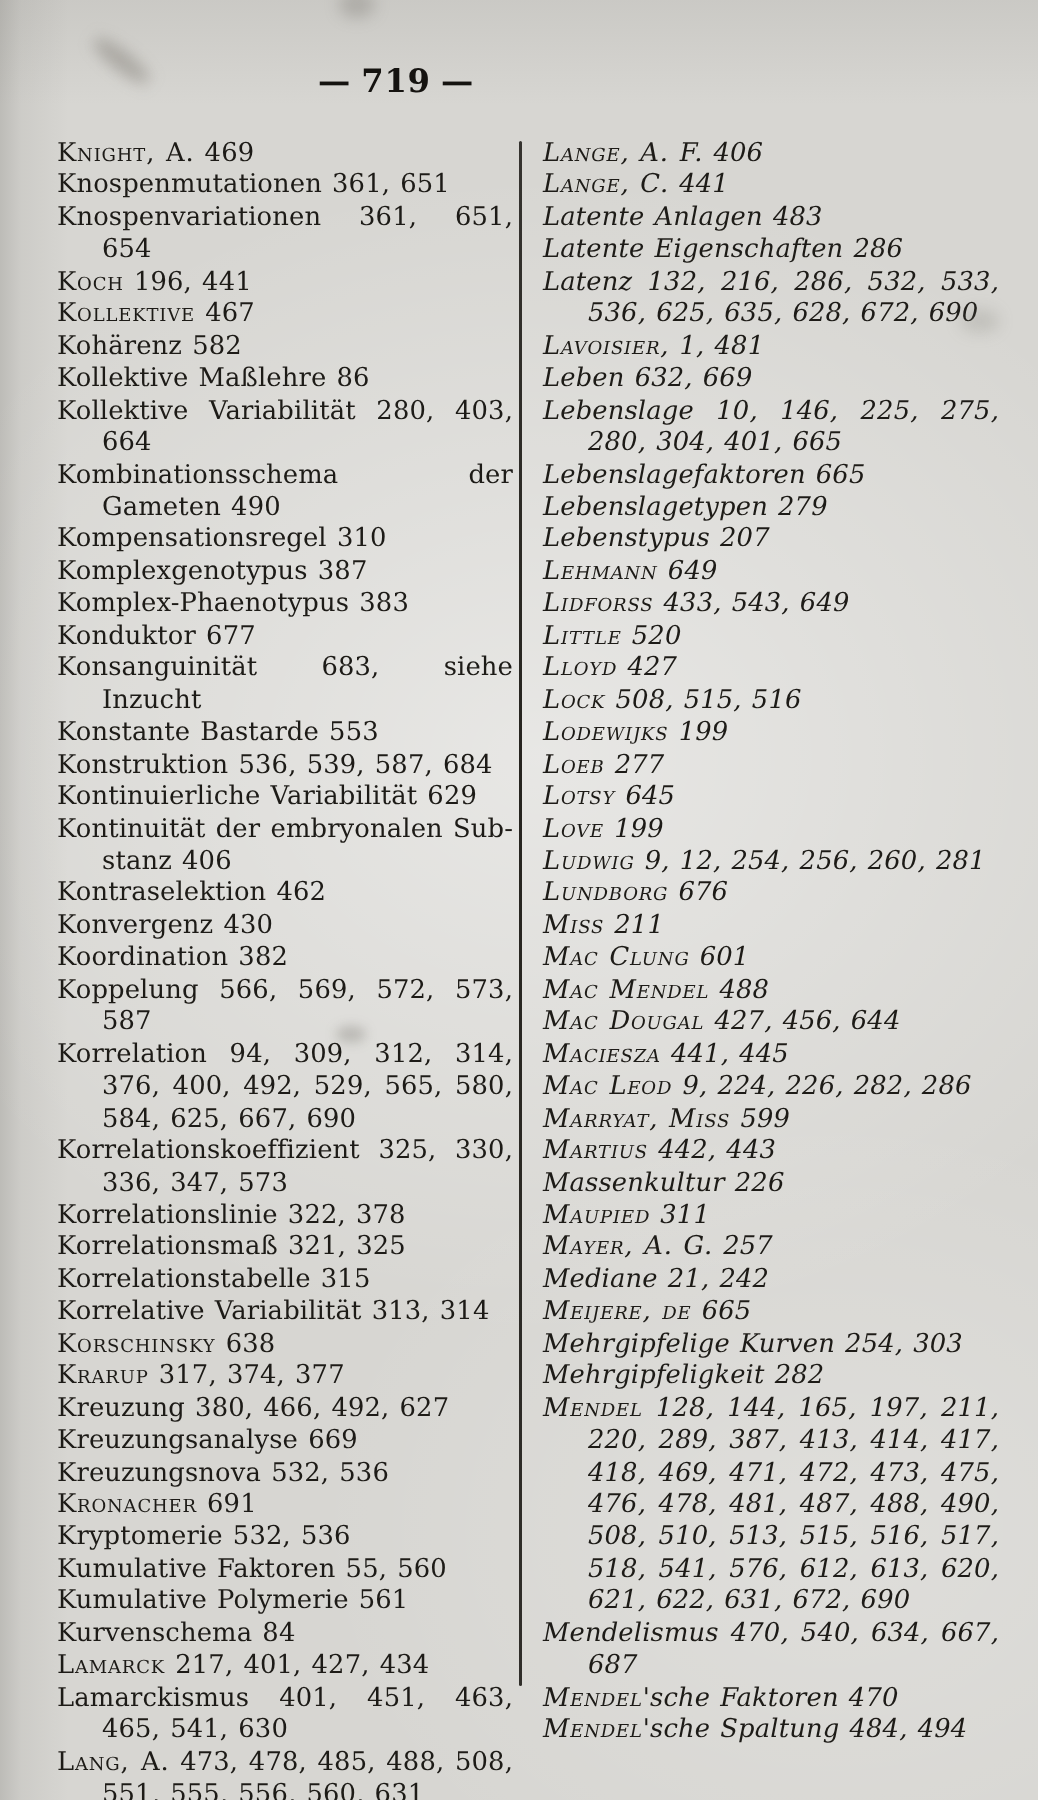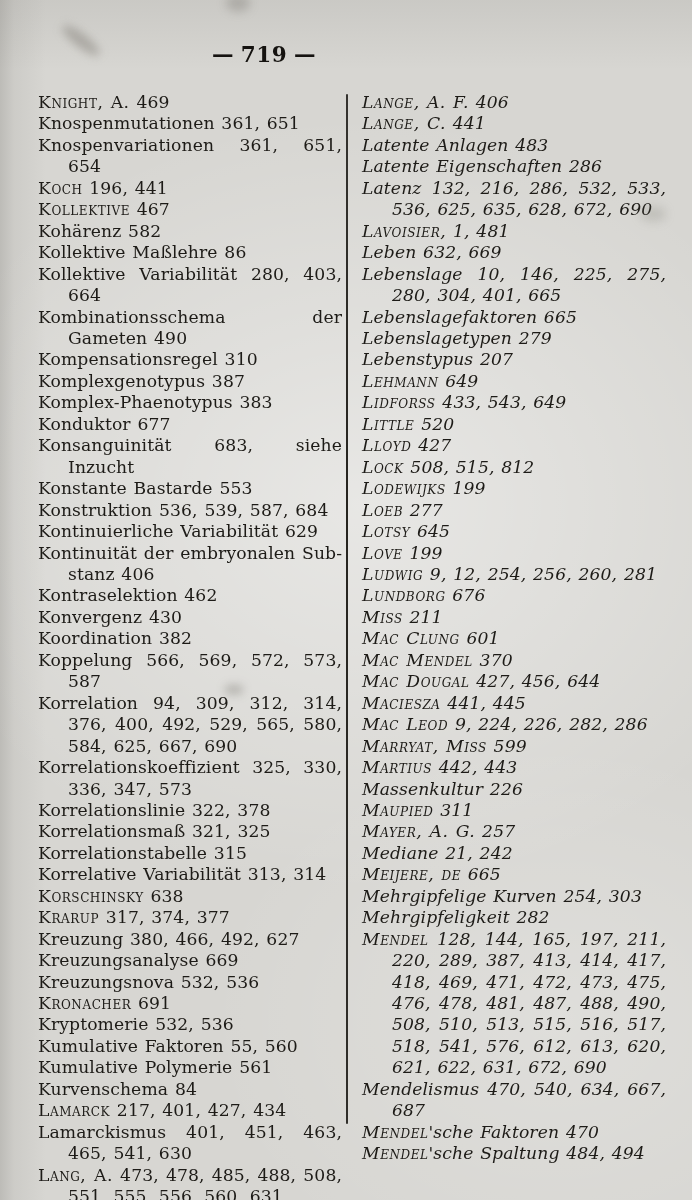--- a/index.html
+++ b/index.html
@@ -117,30 +117,30 @@
       <div class="entry"><span class="sc">Lavoisier,</span><span> 1, 481</span></div>
       <div class="entry"><span>Leben 632, 669</span></div>
       <div class="entry"><span>Lebenslage 10, 146, 225, 275, 280, 304, 401, 665</span></div>
       <div class="entry"><span>Lebenslagefaktoren 665</span></div>
       <div class="entry"><span>Lebenslagetypen 279</span></div>
       <div class="entry"><span>Lebenstypus 207</span></div>
       <div class="entry"><span class="sc">Lehmann</span><span> 649</span></div>
       <div class="entry"><span class="sc">Lidforss</span><span> 433, 543, 649</span></div>
       <div class="entry"><span class="sc">Little</span><span> 520</span></div>
       <div class="entry"><span class="sc">Lloyd</span><span> 427</span></div>
-      <div class="entry"><span class="sc">Lock</span><span> 508, 515, 812</span></div>
+      <div class="entry"><span class="sc">Lock</span><span> 508, 515, 516</span></div>
       <div class="entry"><span class="sc">Lodewijks</span><span> 199</span></div>
       <div class="entry"><span class="sc">Loeb</span><span> 277</span></div>
       <div class="entry"><span class="sc">Lotsy</span><span> 645</span></div>
       <div class="entry"><span class="sc">Love</span><span> 199</span></div>
       <div class="entry"><span class="sc">Ludwig</span><span> 9, 12, 254, 256, 260, 281</span></div>
       <div class="entry"><span class="sc">Lundborg</span><span> 676</span></div>
       <div class="entry"><span class="sc">Miss</span><span> 211</span></div>
       <div class="entry"><span class="sc">Mac Clung</span><span> 601</span></div>
-      <div class="entry"><span class="sc">Mac Mendel</span><span> 370</span></div>
+      <div class="entry"><span class="sc">Mac Mendel</span><span> 488</span></div>
       <div class="entry"><span class="sc">Mac Dougal</span><span> 427, 456, 644</span></div>
       <div class="entry"><span class="sc">Maciesza</span><span> 441, 445</span></div>
       <div class="entry"><span class="sc">Mac Leod</span><span> 9, 224, 226, 282, 286</span></div>
       <div class="entry"><span class="sc">Marryat, Miss</span><span> 599</span></div>
       <div class="entry"><span class="sc">Martius</span><span> 442, 443</span></div>
       <div class="entry"><span>Massenkultur 226</span></div>
       <div class="entry"><span class="sc">Maupied</span><span> 311</span></div>
       <div class="entry"><span class="sc">Mayer, A. G.</span><span> 257</span></div>
       <div class="entry"><span>Mediane 21, 242</span></div>
       <div class="entry"><span class="sc">Meijere, de</span><span> 665</span></div>

